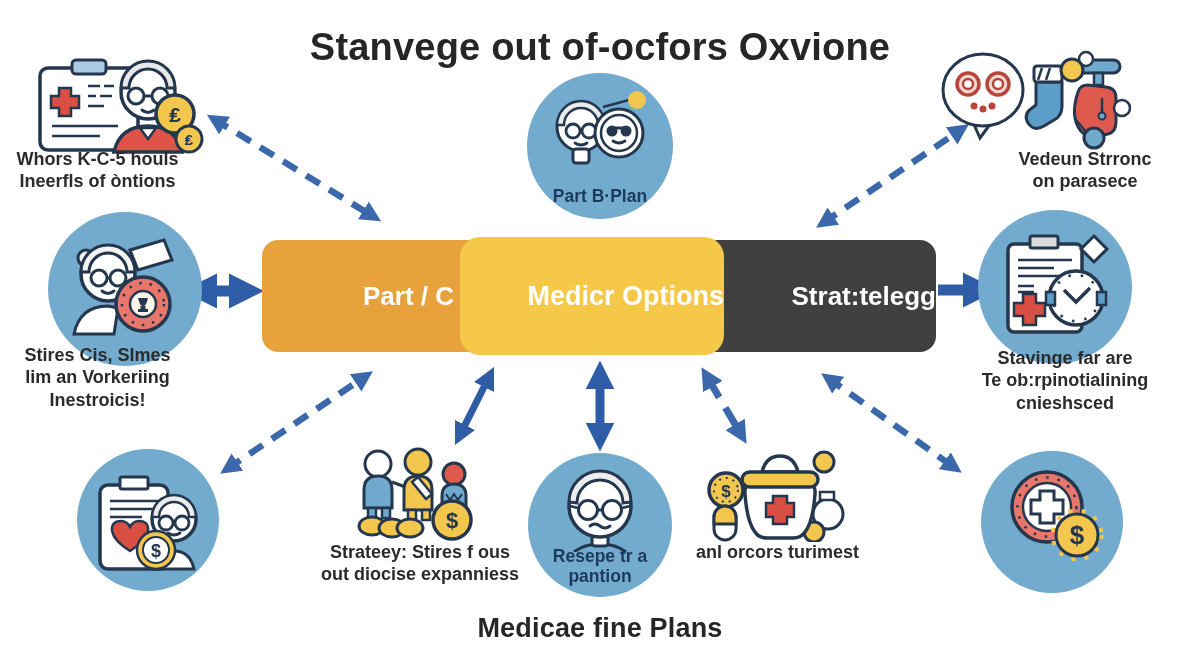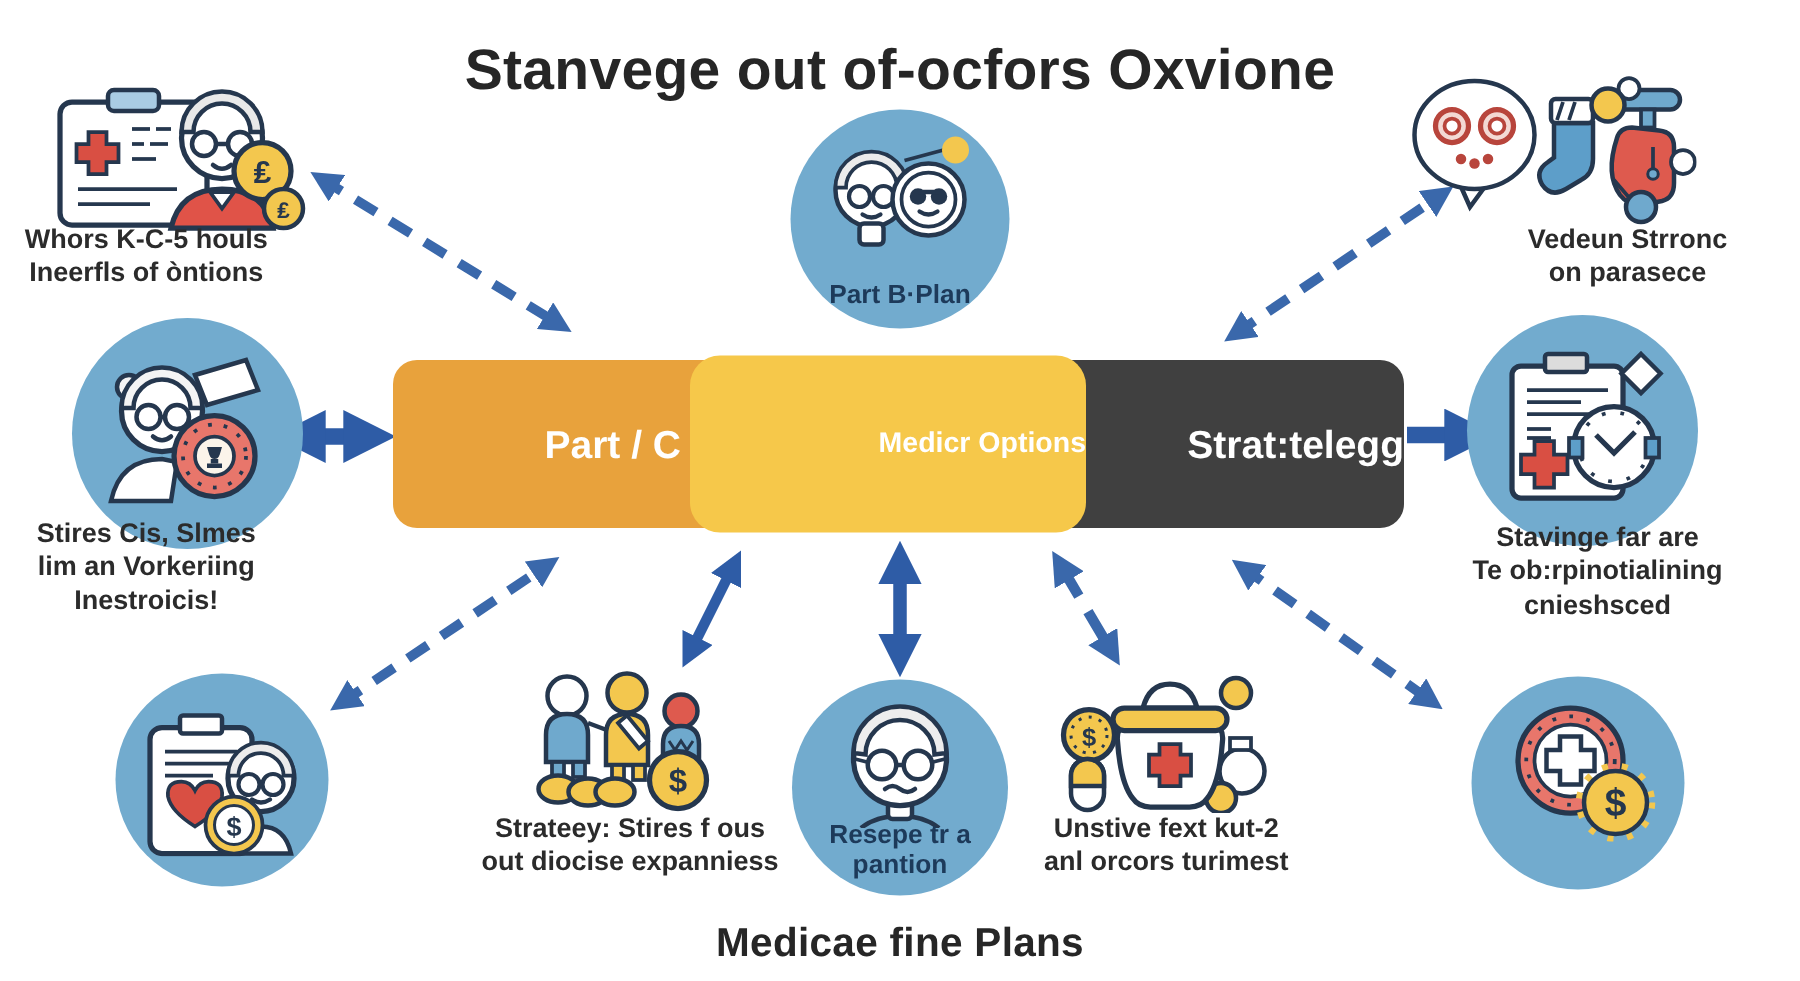--- a/index.html
+++ b/index.html
@@ -9,21 +9,21 @@
   .abs { position:absolute; }
   .title { width:100%; text-align:center; font-weight:bold; color:#262626; letter-spacing:0.2px; }
   .title-top { top:26px; font-size:38px; }
   .title-bottom { top:613px; font-size:27px; }
   .circle { position:absolute; border-radius:50%; background:#72ABCE; }
   .node-label { position:absolute; text-align:center; font-weight:bold; color:#2b2b2b; font-size:18px; line-height:1.24; }
   .circle-label { position:absolute; left:0; right:0; text-align:center; font-weight:bold; color:#1d3a5a; font-size:17.5px; line-height:1.18; }
   .bar { position:absolute; left:262px; top:240px; width:674px; height:112px; }
   .seg { position:absolute; display:flex; align-items:center; justify-content:flex-end; color:#ffffff; font-weight:bold; }
   .seg1 { left:0; top:0; width:218px; height:112px; background:#E8A23C; border-radius:16px 0 0 16px; font-size:26px; z-index:1; }
-  .seg2 { left:198px; top:-3px; width:264px; height:118px; background:#F6C84A; border-radius:20px; font-size:19px; z-index:2; }
+  .seg2 { left:198px; top:-3px; width:264px; height:118px; background:#F6C84A; border-radius:20px; font-size:27px; z-index:2; }
   .seg3 { left:440px; top:0; width:234px; height:112px; background:#404040; border-radius:0 16px 16px 0; font-size:26px; z-index:0; }
   .arrows { position:absolute; left:0; top:0; width:1200px; height:654px; pointer-events:none; }
   svg text { font-family:"Liberation Sans", sans-serif; font-weight:bold; }
 </style>
 </head>
 <body>
 
 <div class="stage">
 
   <div class="abs title title-top">Stanvege out of-ocfors Oxvione</div>
@@ -270,21 +270,20 @@
     <circle cx="128" cy="72" r="15" fill="#fff" stroke="#25374E" stroke-width="3"></circle>
     <rect x="120" y="50" width="14" height="8" fill="#fff" stroke="#25374E" stroke-width="2.5"></rect>
     <circle cx="114" cy="90" r="10" fill="#F3C74E" stroke="#25374E" stroke-width="3"></circle>
     <path d="M52 42 h56 q8 0 7 10 q-2 28 -10 38 q-4 6 -12 6 h-26 q-8 0 -12 -6 q-8 -10 -10 -38 q-1 -10 7 -10 z" fill="#fff" stroke="#25374E" stroke-width="3.5"></path>
     <path d="M62 30 q4 -16 18 -16 q14 0 18 16 z" fill="#fff" stroke="#25374E" stroke-width="3.5"></path>
     <rect x="42" y="30" width="76" height="15" rx="7.5" fill="#F3C74E" stroke="#25374E" stroke-width="3.5"></rect>
     <circle cx="124" cy="20" r="10" fill="#F3C74E" stroke="#25374E" stroke-width="3"></circle>
     <path d="M73 54 h14 v7 h7 v14 h-7 v7 h-14 v-7 h-7 v-14 h7 z" fill="#D94F43" stroke="#25374E" stroke-width="2.5"></path>
   </svg>
   <div class="node-label" style="left:655px; top:541px; width:245px;">
-    <div>Unstive fext kut-2</div>
     <div>anl orcors turimest</div>
   </div>
 
   <div class="circle" style="left:981px; top:451px; width:142px; height:142px;">
     <svg class="abs" style="left:22px; top:18px;" width="102" height="92" viewBox="0 0 102 92">
       <circle cx="44" cy="38" r="35" fill="#E8766B" stroke="#25374E" stroke-width="3.5"></circle>
       <circle cx="44" cy="38" r="29.5" fill="none" stroke="#25374E" stroke-width="2.5" stroke-dasharray="2.5 9"></circle>
       <circle cx="44" cy="38" r="24" fill="#fff" stroke="#25374E" stroke-width="2.5"></circle>
       <path d="M37 22 h14 v9 h9 v14 h-9 v9 h-14 v-9 h-9 v-14 h9 z" fill="#fff" stroke="#25374E" stroke-width="3"></path>
       <circle cx="74" cy="66" r="24" fill="none" stroke="#F3C74E" stroke-width="5" stroke-dasharray="4 9"></circle>

